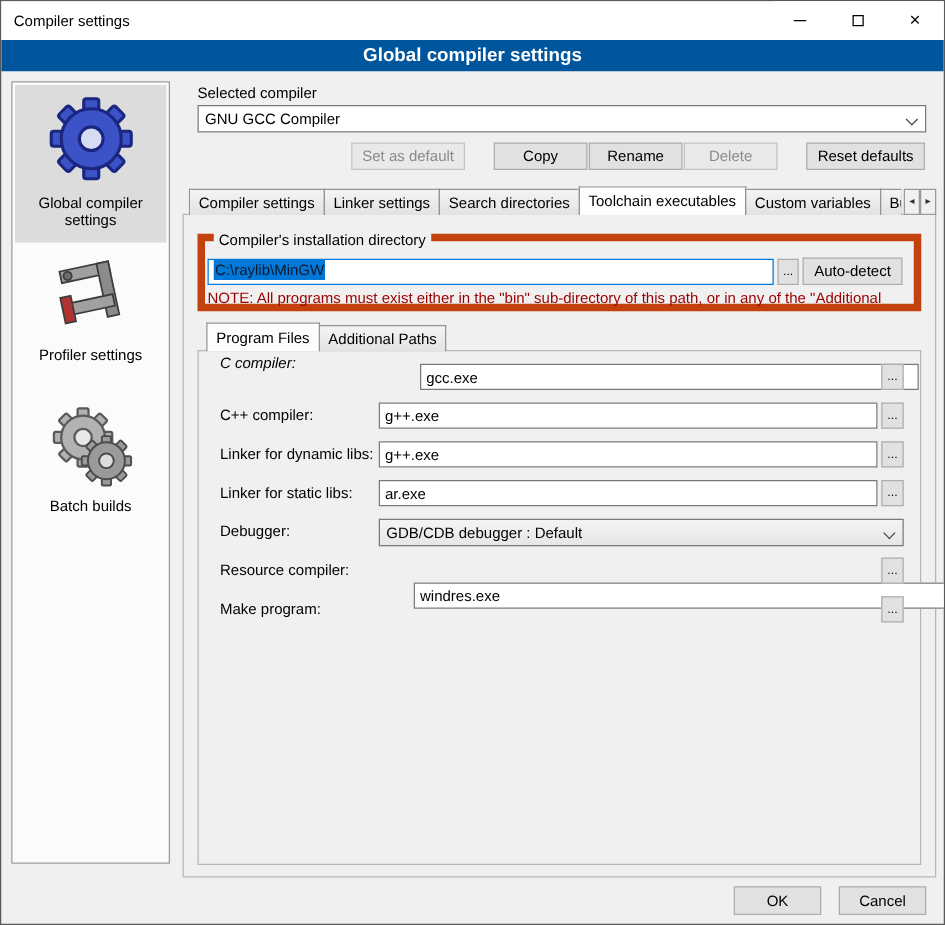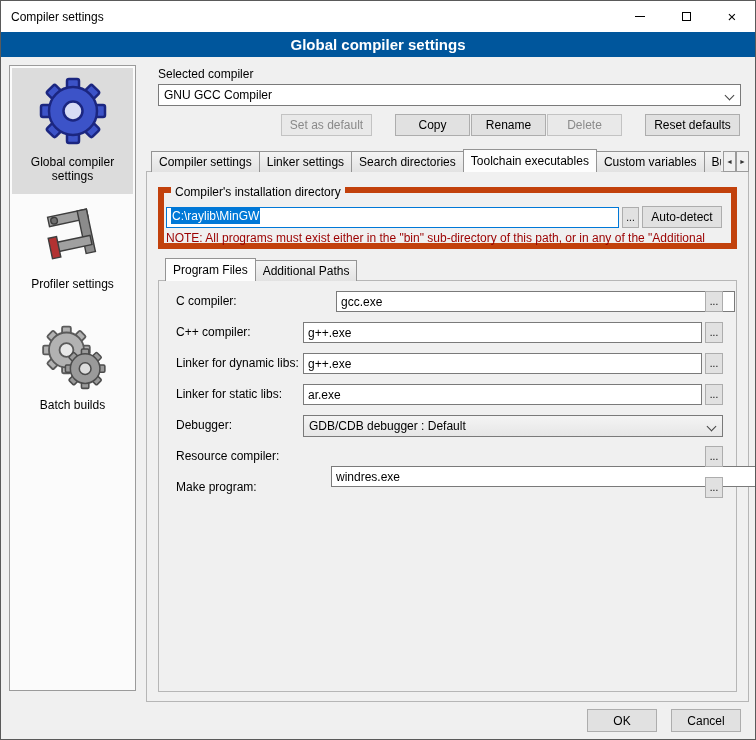--- a/index.html
+++ b/index.html
@@ -58,21 +58,21 @@
 
   .page-panel { position:absolute; border:1px solid #b6b6b6; background:#f0f0f0; z-index:1; }
 
   
   .groupbox { position:absolute; border:6px solid #c2410c; }
   .groupbox-legend { position:absolute; top:-8px; left:7px; background:#f0f0f0; padding:0 4px; }
 
   .note-text { position:absolute; white-space:nowrap; overflow:hidden; }
 
   .field-label { position:absolute; }
-  .sel-span { color:#ffffff; padding:1px 1px; }
+  .sel-span { color:#0f172a; padding:1px 1px; }
 
   .footer-btn { height:23px; width:70px; }
 </style>
 </head>
 <body>
 
 <svg width="0" height="0" style="position:absolute">
   <defs>
     <g id="gear-shape">
       <rect x="-6" y="-32" width="12" height="14" rx="2"></rect>
@@ -179,21 +179,21 @@
   <button class="btn" style="left:641px; top:205px; width:80px; height:22px; z-index:2;">Auto-detect</button>
   <div class="note-text" style="left:165px; top:230px; width:578px; color:#9b0000; z-index:2;">NOTE: All programs must exist either in the "bin" sub-directory of this path, or in any of the "Additional</div>
 
   <div class="tabstrip" style="left:164px; top:257px;">
     <span class="tab active">Program Files</span>
     <span class="tab">Additional Paths</span>
   </div>
 
   <div class="page-panel" style="left:157px; top:279px; width:579px; height:412px;"></div>
 
-  <span class="field-label" style="left:175px; top:293px; z-index:2;">C compiler:</span>
+  <span class="field-label" style="left:175px; top:282px; z-index:2;font-style:italic;">C compiler:</span>
   <input class="textbox" style="left: 302px; top: 290px; width: 399px; z-index: 2; margin-left: 33px;" value="gcc.exe">
   <button class="btn" style="left:704px; top:290px; width:18px; height:21px; z-index:2; font-size:10px;">...</button>
 
   <span class="field-label" style="left:175px; top:324px; z-index:2;">C++ compiler:</span>
   <input class="textbox" style="left: 302px; top: 321px; width: 399px; z-index: 2;" value="g++.exe">
   <button class="btn" style="left:704px; top:321px; width:18px; height:21px; z-index:2; font-size:10px;">...</button>
 
   <span class="field-label" style="left:175px; top:355px; z-index:2;">Linker for dynamic libs:</span>
   <input class="textbox" style="left: 302px; top: 352px; width: 399px; z-index: 2;" value="g++.exe">
   <button class="btn" style="left:704px; top:352px; width:18px; height:21px; z-index:2; font-size:10px;">...</button>

